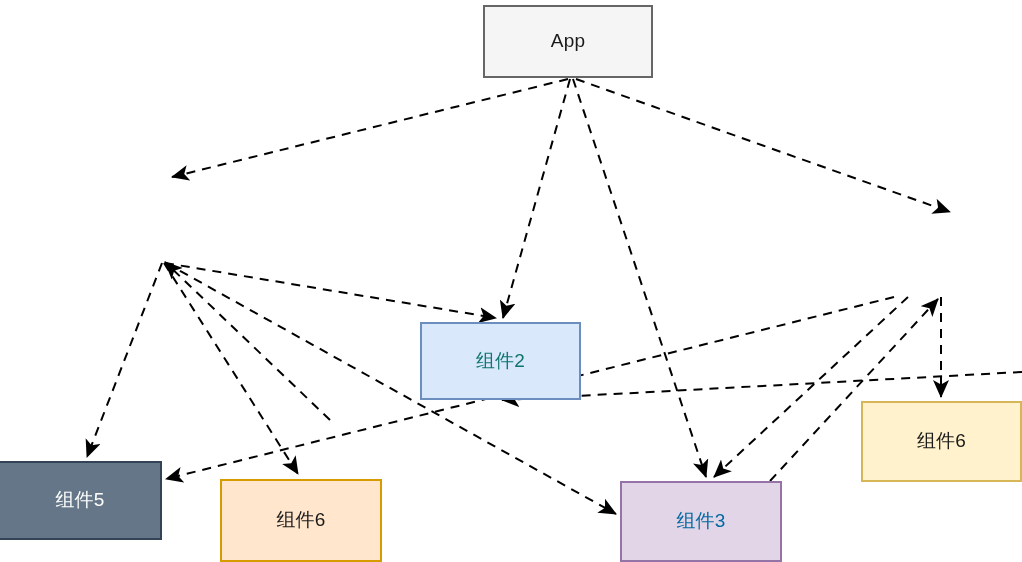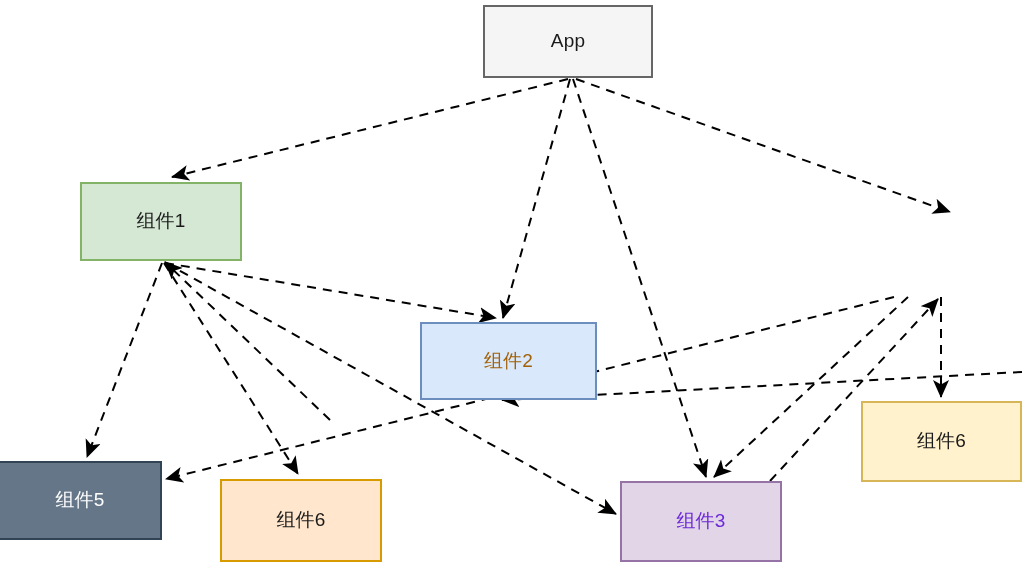--- a/index.html
+++ b/index.html
@@ -69,32 +69,29 @@
         <line x1="770" y1="481" x2="938" y2="299" stroke="#000000" stroke-width="2" stroke-dasharray="9 7" marker-end="url(#arrow)"></line>
         <line x1="908" y1="297" x2="714" y2="477" stroke="#000000" stroke-width="2" stroke-dasharray="9 7" marker-end="url(#arrow)"></line>
         <line x1="941" y1="297" x2="941" y2="397" stroke="#000000" stroke-width="2" stroke-dasharray="9 7" marker-end="url(#arrow)"></line>
         <line x1="330" y1="420" x2="165" y2="262" stroke="#000000" stroke-width="2" stroke-dasharray="9 7" marker-end="url(#arrow)"></line>
       </g>
   </svg>
 
   <div class="node" style="left: 483px; top: 5px; width: 170px; height: 73px; background: rgb(245, 245, 245); border-color: rgb(102, 102, 102); color: rgb(26, 26, 26);">
     <span class="node-label">App</span>
   </div>
-  <div class="node" style="left: 80px; top: 182px; width: 162px; height: 79px; background: rgb(213, 232, 212); border-color: rgb(130, 179, 102); color: rgb(26, 26, 26);">
-    <span class="node-label">组件1</span>
-  </div>
-  <div class="node" style="left: 420px; top: 322px; width: 177px; height: 78px; background: rgb(218, 232, 252); border-color: rgb(108, 142, 191); color: #a16207;">
+  <div class="node" style="left: 420px; top: 322px; width: 161px; height: 78px; background: rgb(218, 232, 252); border-color: rgb(108, 142, 191); color: #0f766e;">
     <span class="node-label">组件2</span>
   </div>
   <div class="node" style="left: 861px; top: 401px; width: 161px; height: 81px; background: rgb(255, 242, 204); border-color: rgb(214, 182, 86); color: rgb(26, 26, 26);">
     <span class="node-label">组件6</span>
   </div>
   <div class="node" style="left: -2px; top: 461px; width: 164px; height: 79px; background: rgb(100, 118, 135); border-color: rgb(49, 67, 84); color: rgb(255, 255, 255);">
     <span class="node-label">组件5</span>
   </div>
   <div class="node" style="left: 220px; top: 479px; width: 162px; height: 83px; background: rgb(255, 230, 204); border-color: rgb(215, 155, 0); color: rgb(26, 26, 26);">
     <span class="node-label">组件6</span>
   </div>
-  <div class="node" style="left: 620px; top: 481px; width: 162px; height: 81px; background: rgb(225, 213, 231); border-color: rgb(150, 115, 166); color: #6d28d9;">
+  <div class="node" style="left: 620px; top: 481px; width: 162px; height: 81px; background: rgb(225, 213, 231); border-color: rgb(150, 115, 166); color: #0369a1;">
     <span class="node-label">组件3</span>
   </div>
 
 </div>
 
 </body></html>

